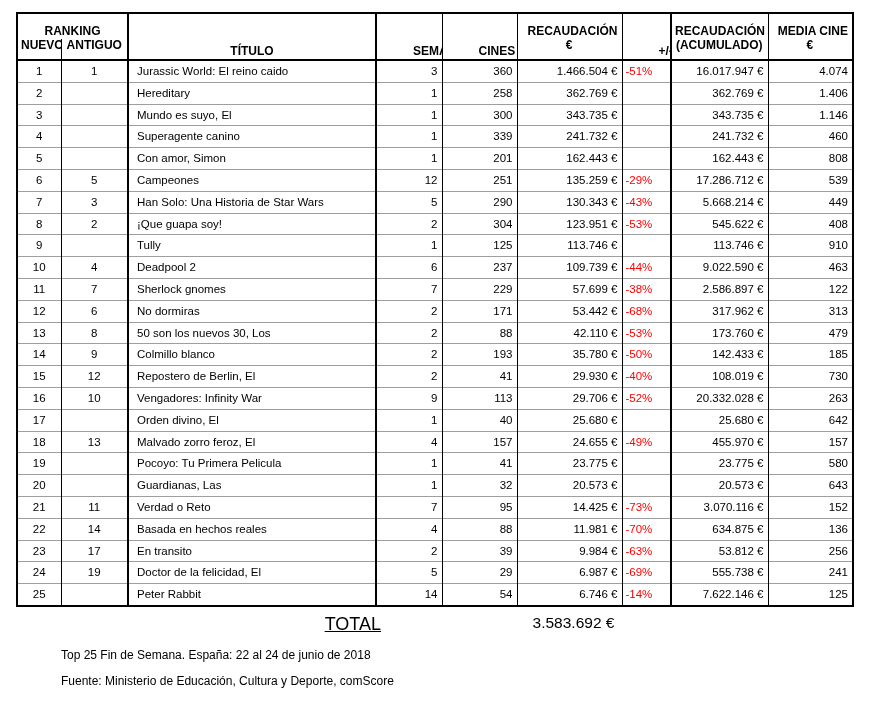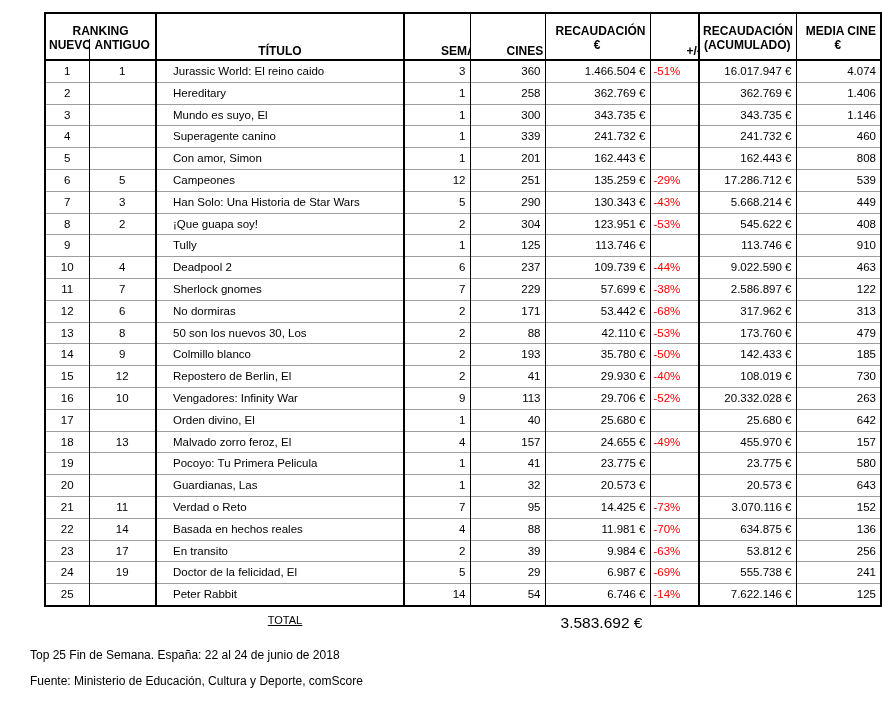--- a/index.html
+++ b/index.html
@@ -1,59 +1,59 @@
 <!DOCTYPE html>
 <html><head>
 <meta charset="utf-8">
 <style>
   html,body{margin:0;padding:0;background:#fff;}
   body{
     width:882px;height:703px;position:relative;
     font-family:"Liberation Sans","DejaVu Sans",sans-serif;
     color:#000;overflow:hidden;
   }
-  .sheet{position:absolute;left:44px;top:12px;}
+  .sheet{position:absolute;left:16px;top:12px;}
   table{
     border-collapse:collapse;table-layout:fixed;width:836px;
     border:2px solid #000;
   }
   th,td{
     padding:0 3px;overflow:hidden;white-space:nowrap;
     font-size:11.5px;line-height:1.1;
   }
   thead th{font-weight:bold;font-size:12px;text-align:center;}
   thead tr.h1 th{height:24px;vertical-align:bottom;padding-bottom:1px;}
   thead tr.h2 th{height:20px;vertical-align:top;text-align:center;}
   thead th[rowspan]{vertical-align:top;padding-top:5px;padding-left:36px;}
   thead tr.h2 th, thead th[rowspan]{border-bottom:2px solid #000;}
   th.pct-h{text-align:right;padding-right:4px;}
   tbody td{height:20.8px;border-top:1px solid #9e9e9e;}
   
   .c0{border-right:1px solid #000;}
   .c1{border-right:2px solid #000;}
-  .c2{border-right:2px solid #000;text-align:left;padding-left:16px;}
+  .c2{border-right:2px solid #000;text-align:left;padding-left:8px;}
   .c3,.c4,.c5{border-right:1px solid #000;}
   .c6{border-right:2px solid #000;}
   .c7{border-right:1px solid #000;}
   .c0,.c1{text-align:center;}
   .c3,.c4,.c5,.c7,.c8{text-align:right;padding-right:4px;}
   .c6{padding-right:7px;color:#FF0000;}
   thead th.c2{text-align:center;padding-left:3px;}
   
   .total-row{
     display:flex;width:836px;align-items:flex-start;
     padding-top:7px;
   }
   .total-sp1{width:113px;}
-  .total-label{width:248px;text-align:center;padding-left:4px;font-size:11px;text-decoration:underline;}
+  .total-label{width:248px;text-align:right;padding-left:4px;font-size:18px;text-decoration:underline;}
   .total-sp2{width:135px;}
   .total-value{width:115px;text-align:center;font-size:15.5px;}
   
   .notes{position:absolute;left:30px;top:648px;font-size:12px;}
-  .notes div{margin-bottom:12px;}
+  .notes div{margin-bottom:12px;margin-left:31px;}
 </style>
 </head>
 <body>
 
 <div class="sheet">
   <table>
     <colgroup>
       <col style="width:44px">
         <col style="width:67px">
         <col style="width:248px">

